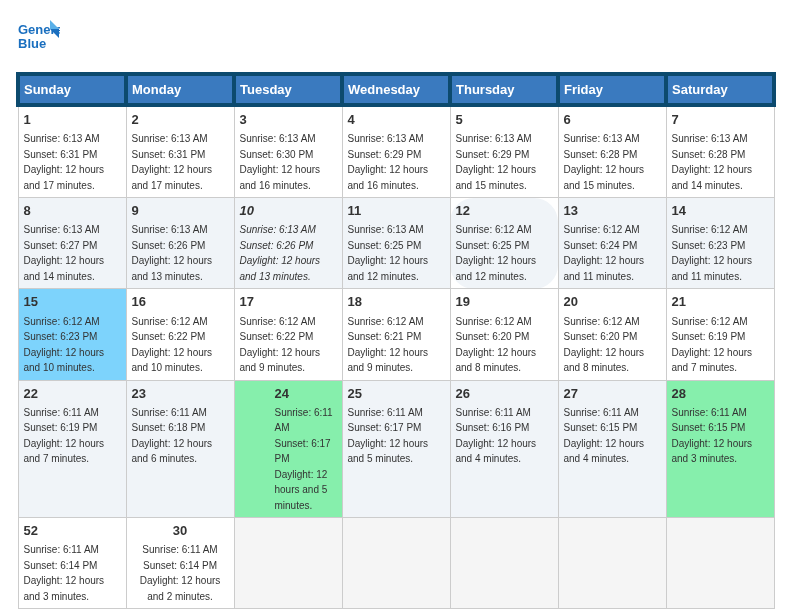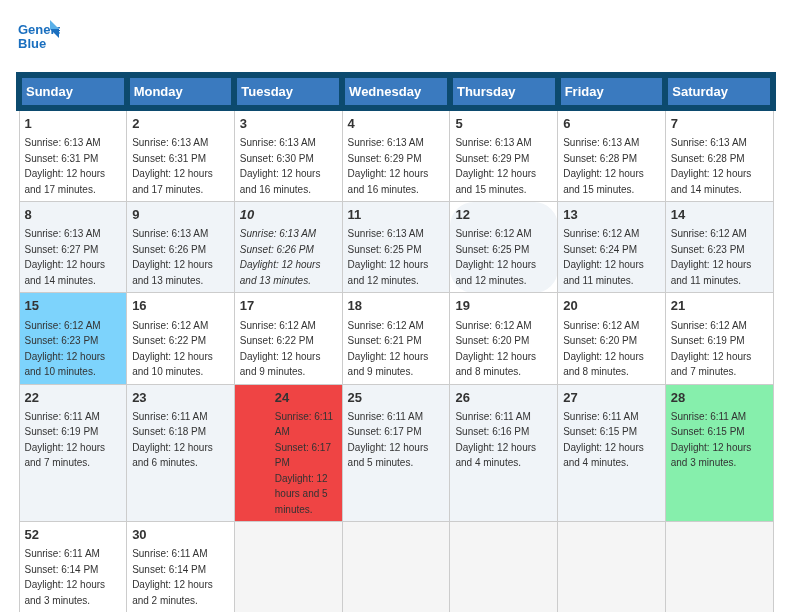--- a/index.html
+++ b/index.html
@@ -38,21 +38,21 @@
       border-collapse: collapse;
       font-size: 11px;
     }
     .calendar th {
       background-color: #3a7abf;
       color: #fff;
       padding: 6px 4px;
       text-align: left;
       font-size: 13px;
       font-weight: bold;
-      border: 6px solid #0c4a6e;
+      border: 4px solid #0c4a6e;
     }
     .calendar td {
       vertical-align: top;
       border: 1px solid #ccc;
       padding: 4px 5px;
       width: 108px;
       height: 80px;
       background: #fff;
       color: #333;
       line-height: 1.4;
@@ -151,35 +151,35 @@
         <td style="background: rgb(255, 255, 255);"><span class="day-num">20</span>
 <span class="day-info">Sunrise: 6:12 AM<br>Sunset: 6:20 PM<br>Daylight: 12 hours and 8 minutes.</span></td>
         <td style="background: rgb(255, 255, 255);"><span class="day-num">21</span>
 <span class="day-info">Sunrise: 6:12 AM<br>Sunset: 6:19 PM<br>Daylight: 12 hours and 7 minutes.</span></td>
       </tr>
       <tr>
         <td style="background: rgb(240, 244, 248);"><span class="day-num">22</span>
 <span class="day-info">Sunrise: 6:11 AM<br>Sunset: 6:19 PM<br>Daylight: 12 hours and 7 minutes.</span></td>
         <td style="background: rgb(240, 244, 248);"><span class="day-num">23</span>
 <span class="day-info">Sunrise: 6:11 AM<br>Sunset: 6:18 PM<br>Daylight: 12 hours and 6 minutes.</span></td>
-        <td style="background: #ef4444; padding-left: 40px;"><span class="day-num">24</span>
+        <td style="background: #86efac; padding-left: 40px;"><span class="day-num">24</span>
 <span class="day-info">Sunrise: 6:11 AM<br>Sunset: 6:17 PM<br>Daylight: 12 hours and 5 minutes.</span></td>
         <td style="background: rgb(240, 244, 248);"><span class="day-num">25</span>
 <span class="day-info">Sunrise: 6:11 AM<br>Sunset: 6:17 PM<br>Daylight: 12 hours and 5 minutes.</span></td>
         <td style="background: rgb(240, 244, 248);"><span class="day-num">26</span>
 <span class="day-info">Sunrise: 6:11 AM<br>Sunset: 6:16 PM<br>Daylight: 12 hours and 4 minutes.</span></td>
         <td style="background: rgb(240, 244, 248);"><span class="day-num">27</span>
 <span class="day-info">Sunrise: 6:11 AM<br>Sunset: 6:15 PM<br>Daylight: 12 hours and 4 minutes.</span></td>
         <td style="background: #86efac;"><span class="day-num">28</span>
 <span class="day-info">Sunrise: 6:11 AM<br>Sunset: 6:15 PM<br>Daylight: 12 hours and 3 minutes.</span></td>
       </tr>
       <tr>
         <td style="background: rgb(255, 255, 255);"><span class="day-num">52</span>
 <span class="day-info">Sunrise: 6:11 AM<br>Sunset: 6:14 PM<br>Daylight: 12 hours and 3 minutes.</span></td>
-        <td style="background: rgb(255, 255, 255);"><span class="day-num">30</span>
+        <td style="background: rgb(255, 255, 255); text-align: center;"><span class="day-num">30</span>
 <span class="day-info">Sunrise: 6:11 AM<br>Sunset: 6:14 PM<br>Daylight: 12 hours and 2 minutes.</span></td>
         <td class="empty"></td>
         <td class="empty"></td>
         <td class="empty"></td>
         <td class="empty"></td>
         <td class="empty"></td>
       </tr>
     </tbody>
 </table>
 

